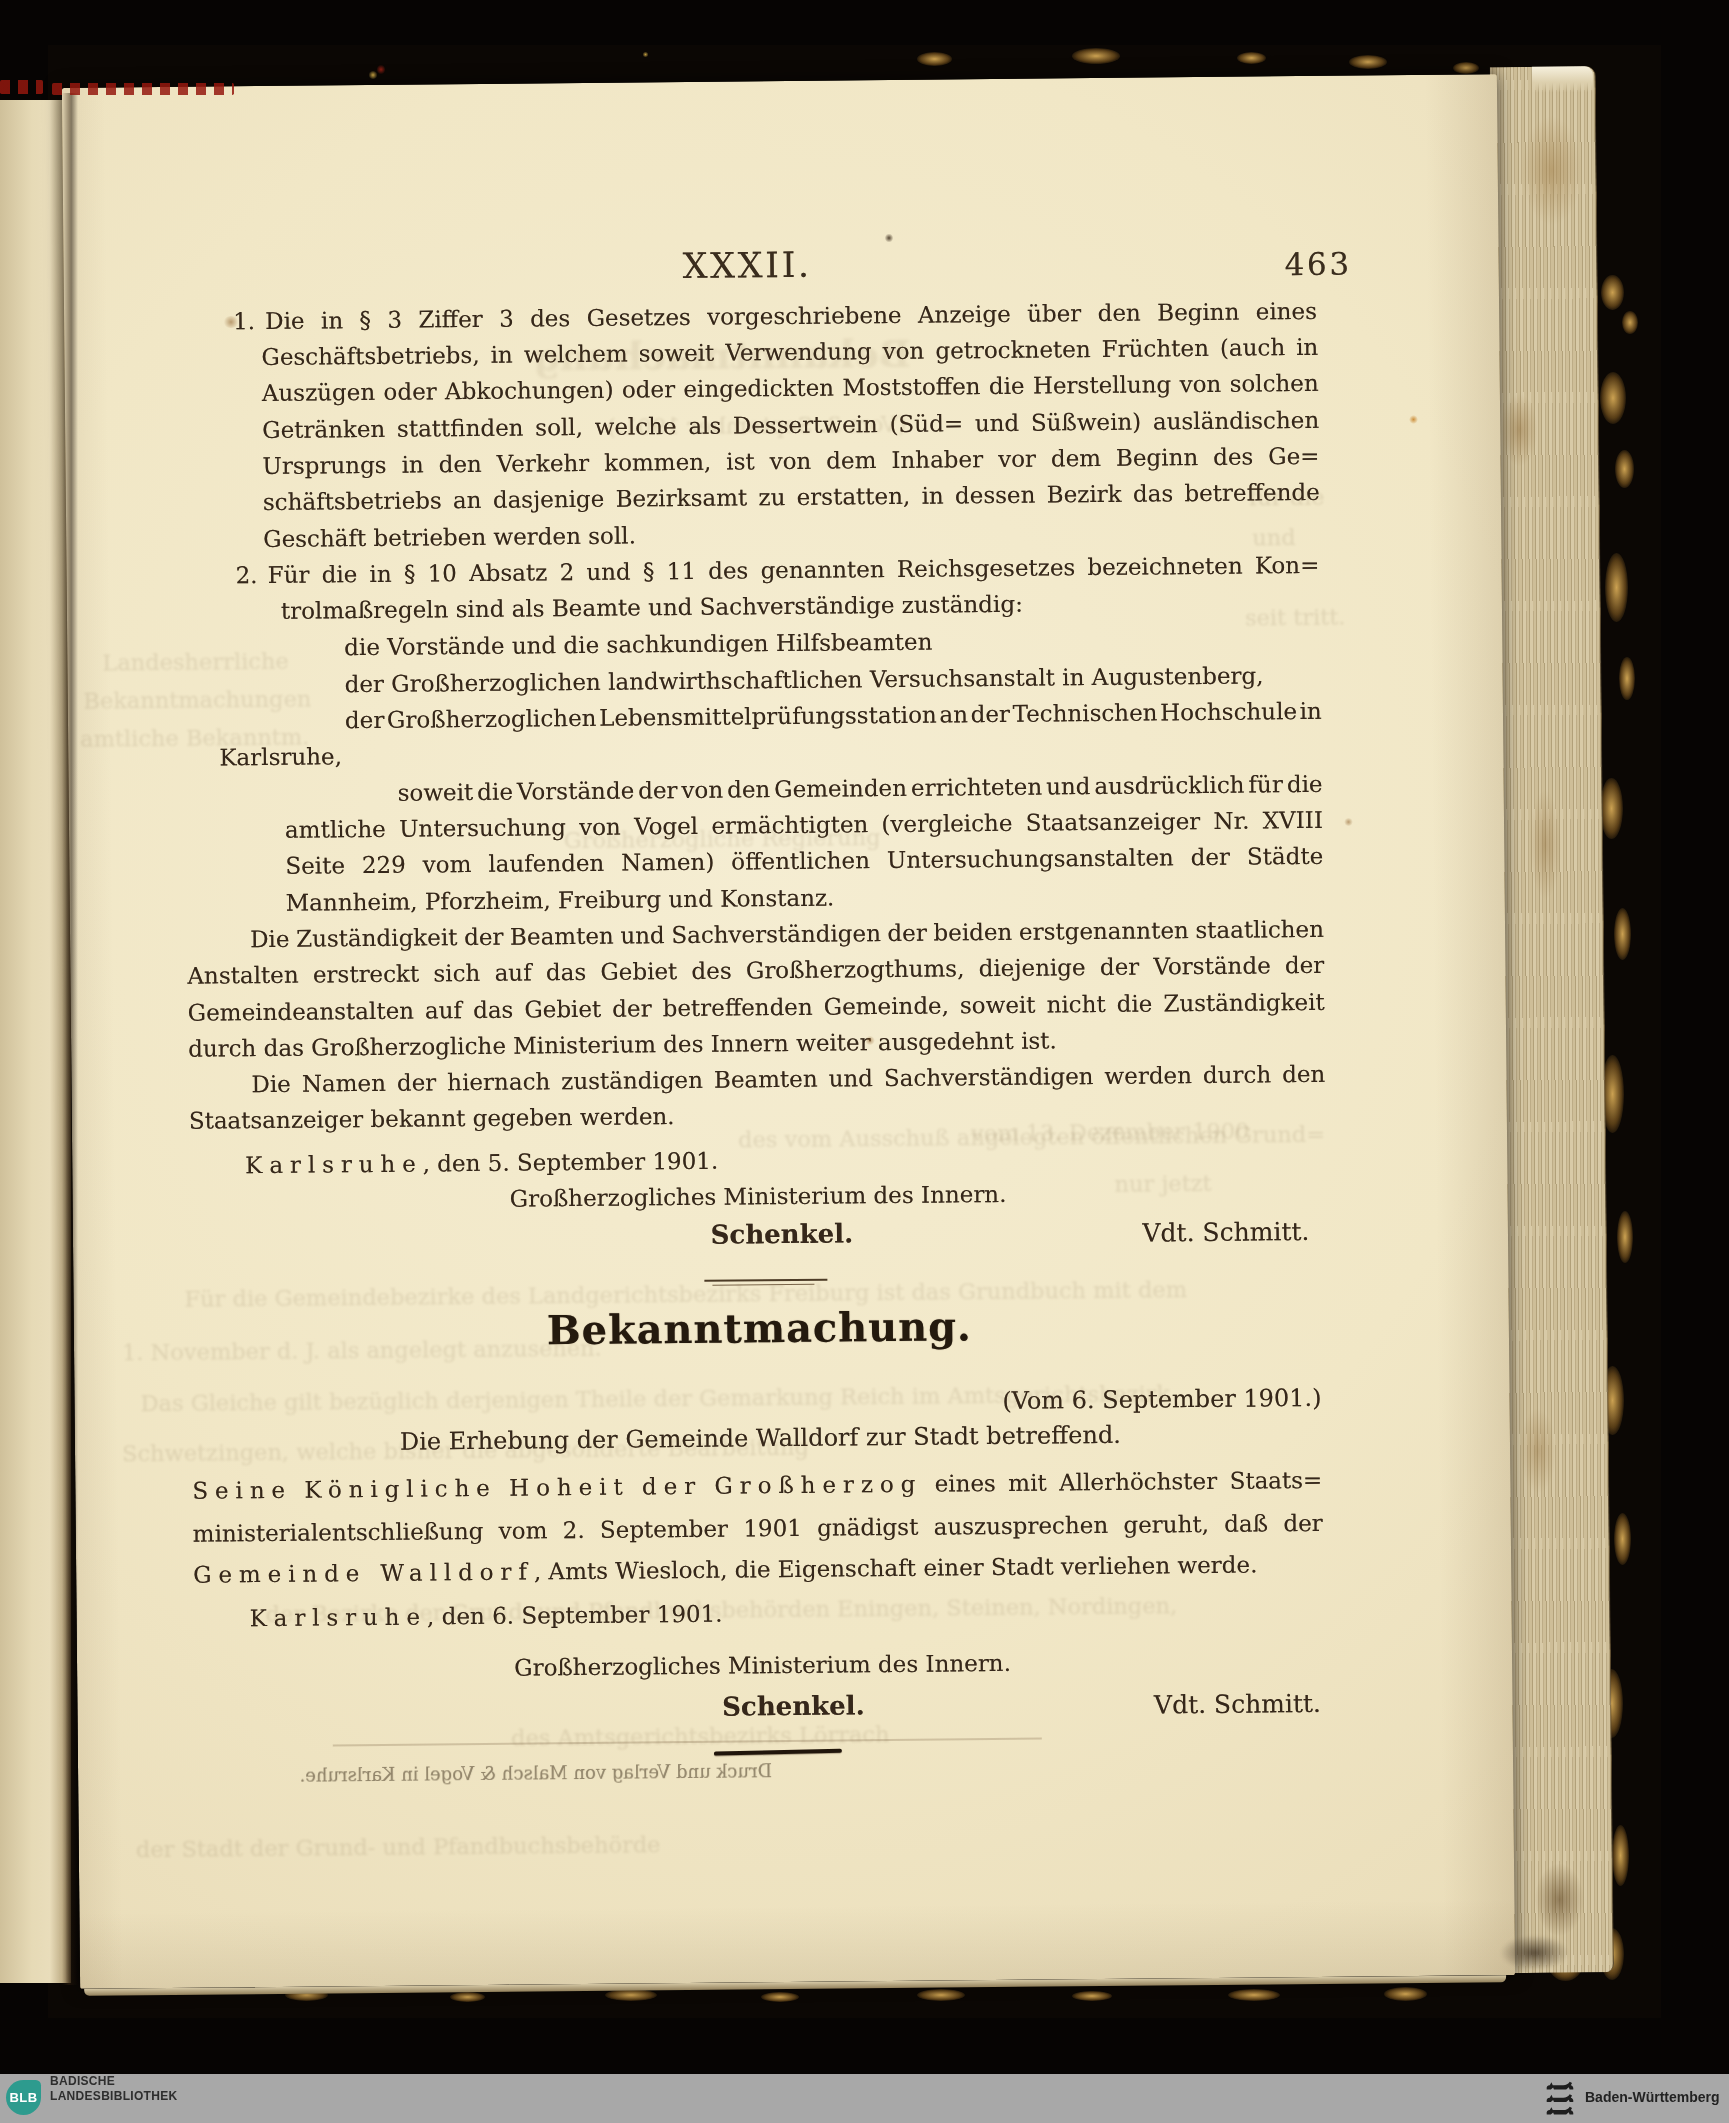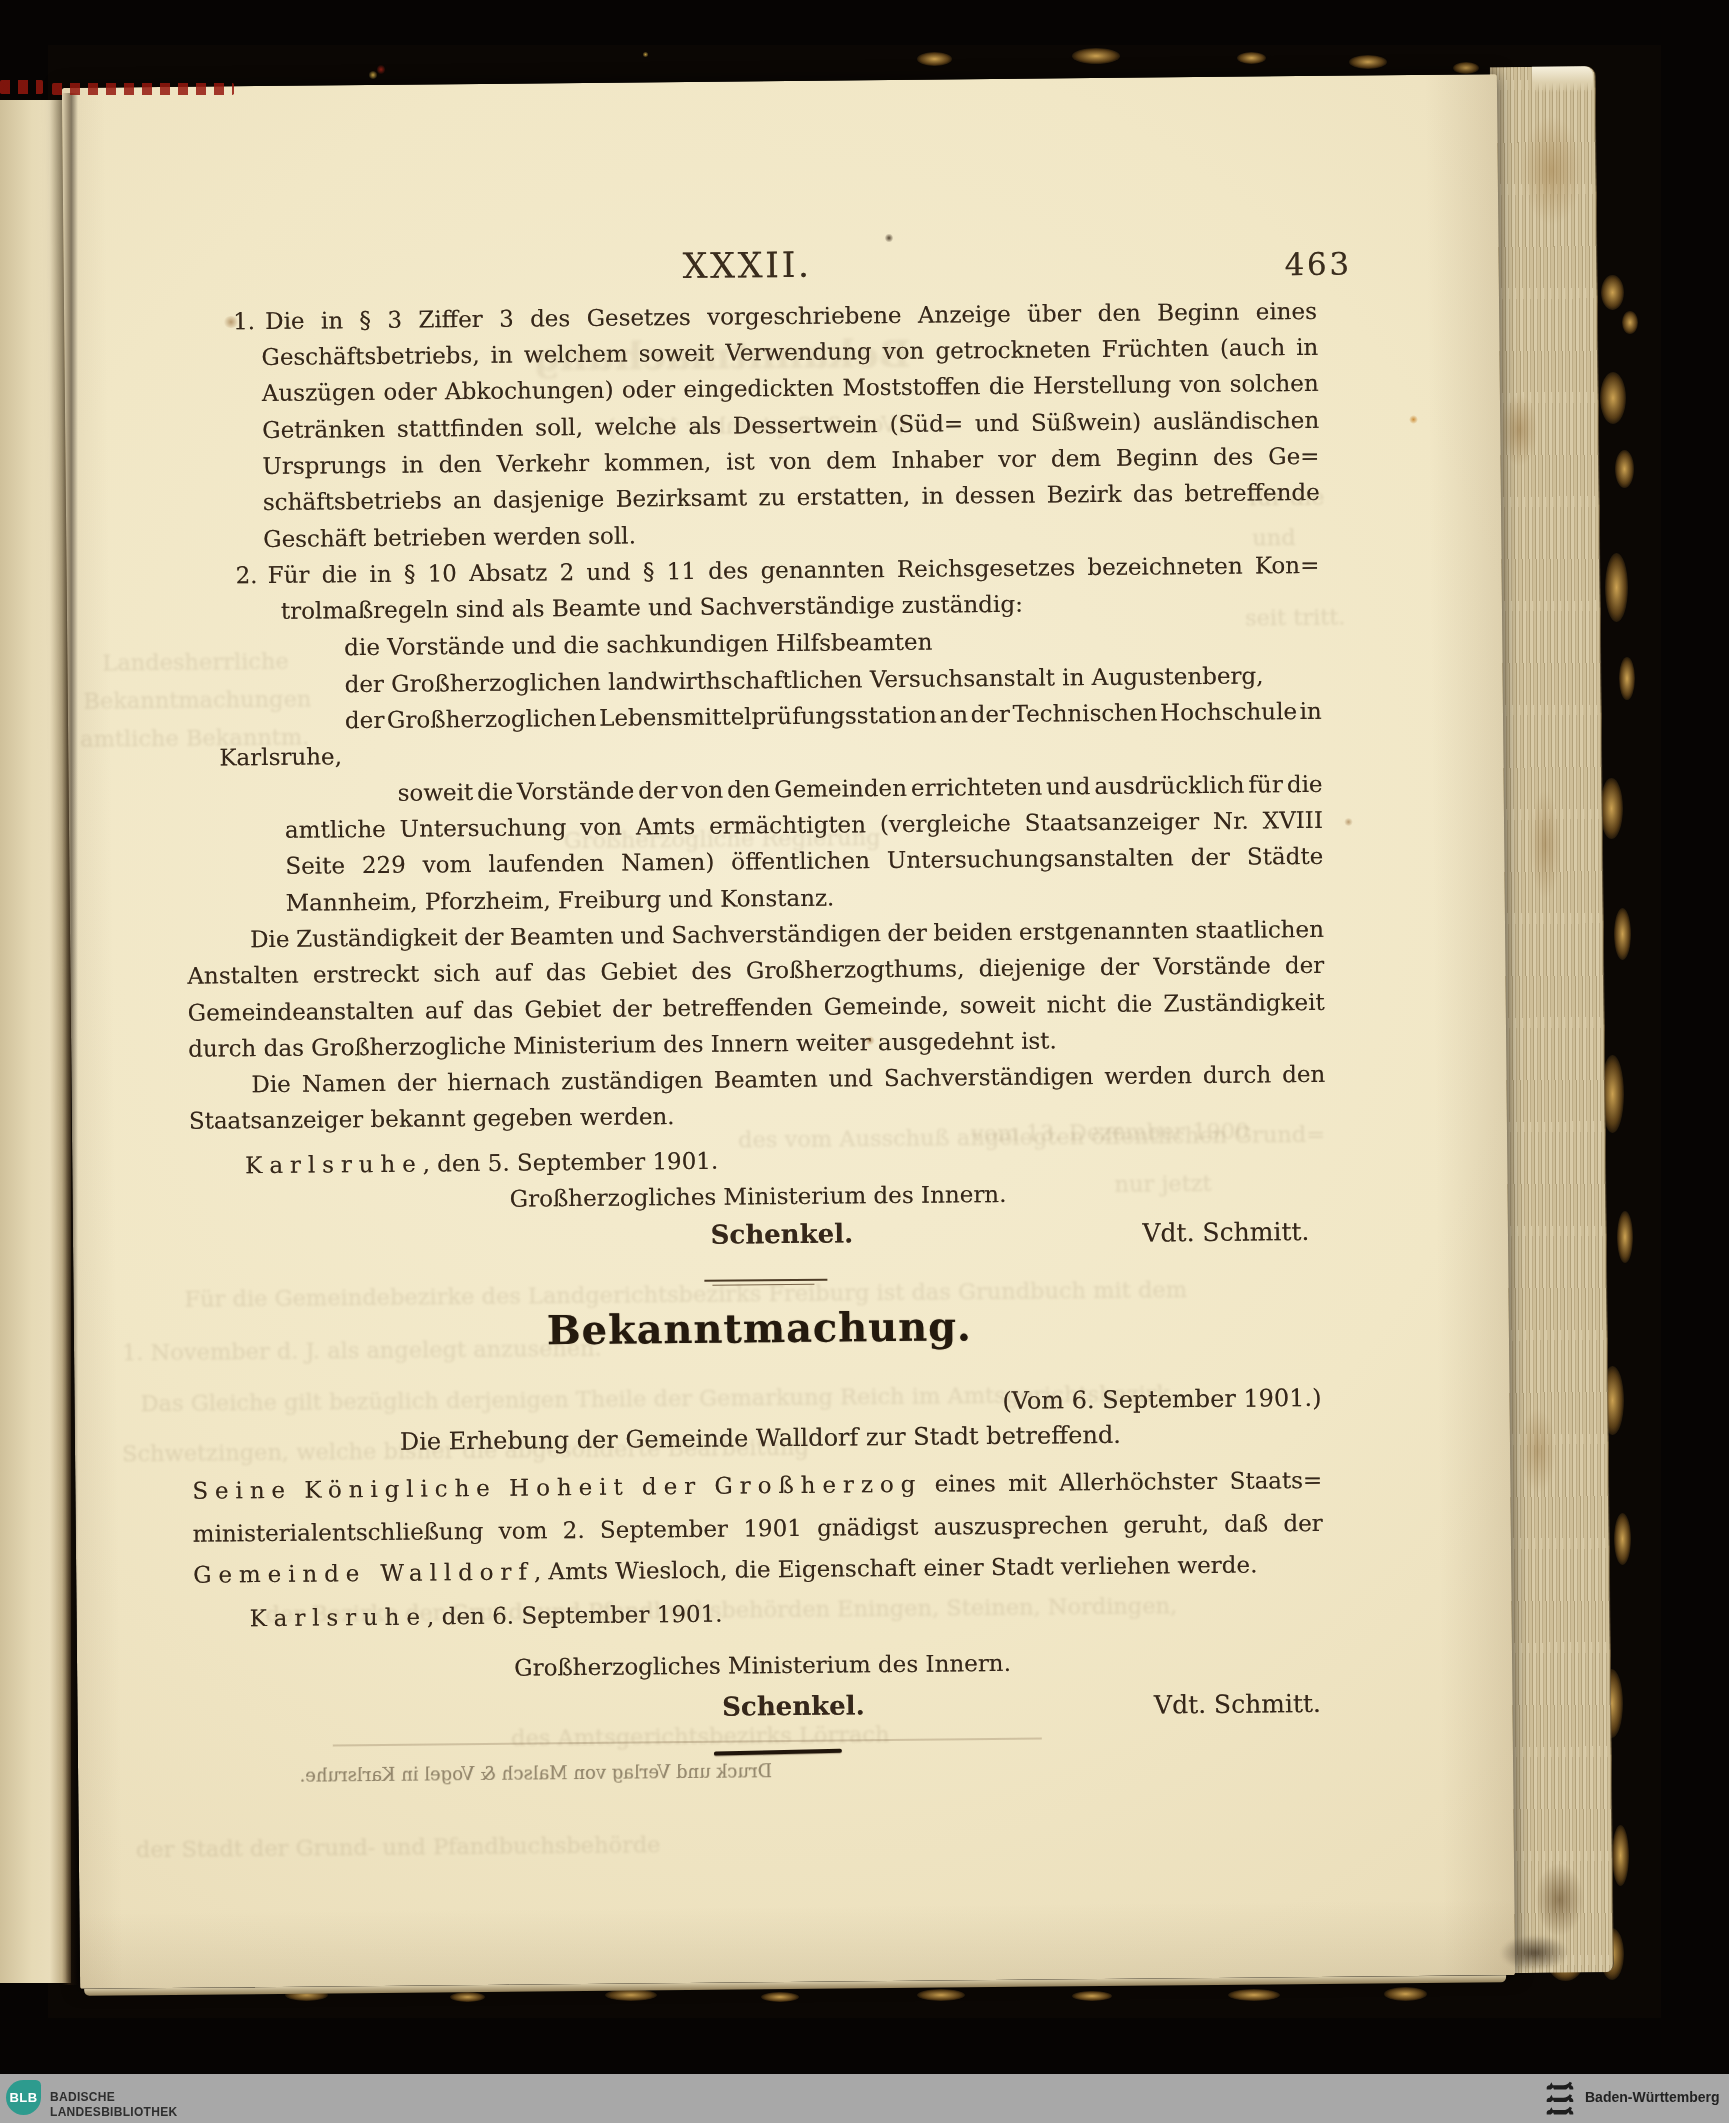--- a/index.html
+++ b/index.html
@@ -76,21 +76,21 @@
   .st-smudge{background:radial-gradient(ellipse,rgba(30,18,8,.65),rgba(30,18,8,0) 70%);filter:blur(1.7px);}
   .st-redstrip{border-radius:1.7px;filter:blur(0.3px);
         background:repeating-linear-gradient(90deg,rgba(148,24,14,.85) 0 10.4px,rgba(148,24,14,0) 10.4px 18px);}
 
   
   .bottom-bar{position:absolute;left:0;top:2074px;width:1729px;height:49px;background:#a8a8a8;z-index:10;
         font-family:"Liberation Sans","DejaVu Sans",sans-serif;}
   .blb-badge{position:absolute;left:6px;top:6px;width:35px;height:35px;background:#2d9b8e;
         border-radius:50% 5.2px 50% 50%;color:#fff;font-weight:800;font-size:13px;line-height:35px;
         text-align:center;letter-spacing:0.4px;}
-  .lib-name{position:absolute;left:50px;top:16px;font-size:12px;font-weight:800;line-height:14.7px;
+  .lib-name{position:absolute;left:50px;top:0;font-size:12px;font-weight:800;line-height:14.7px;
         color:#2e2e2e;letter-spacing:0.3px;}
   .bw-lions{position:absolute;left:1545px;top:6px;}
   .state-name{position:absolute;left:1585px;top:14.7px;font-size:14px;font-weight:600;color:#222;}
 </style>
 </head>
 <body>
 
 <div id="canvas">
   <div class="cover"></div>
   <div class="vein" style="left: 1548px; top: 1946px; width: 35px; height: 35px;"></div>
@@ -258,21 +258,21 @@
           <span>errichteten</span>
           <span>und</span>
           <span>ausdrücklich</span>
           <span>für</span>
           <span>die</span>
         </div>
         <div class="line j" style="left: 216px; top: 729px; width: 1038px;">
           <span>amtliche</span>
           <span>Untersuchung</span>
           <span>von</span>
-          <span>Amts</span>
+          <span>Vogel</span>
           <span>ermächtigten</span>
           <span>(vergleiche</span>
           <span>Staatsanzeiger</span>
           <span>Nr.</span>
           <span>XVIII</span>
         </div>
         <div class="line j" style="left: 216px; top: 765px; width: 1038px;">
           <span>Seite</span>
           <span>229</span>
           <span>vom</span>

